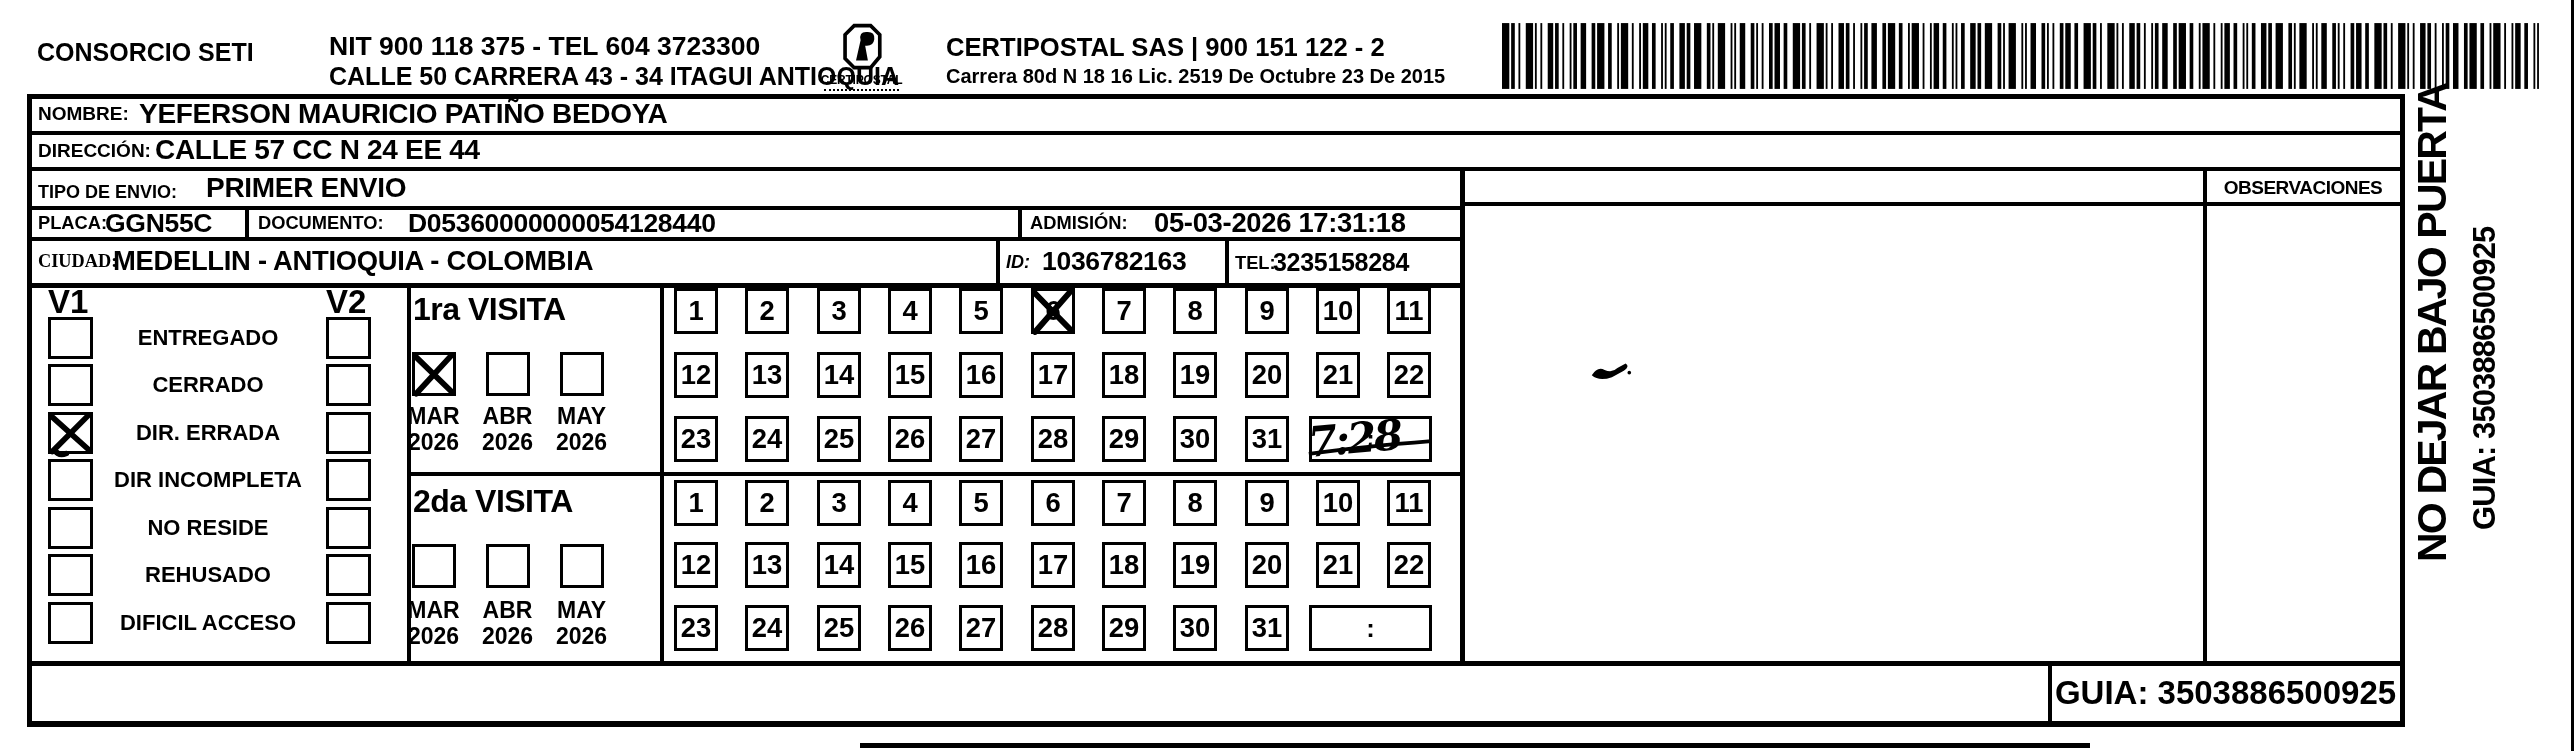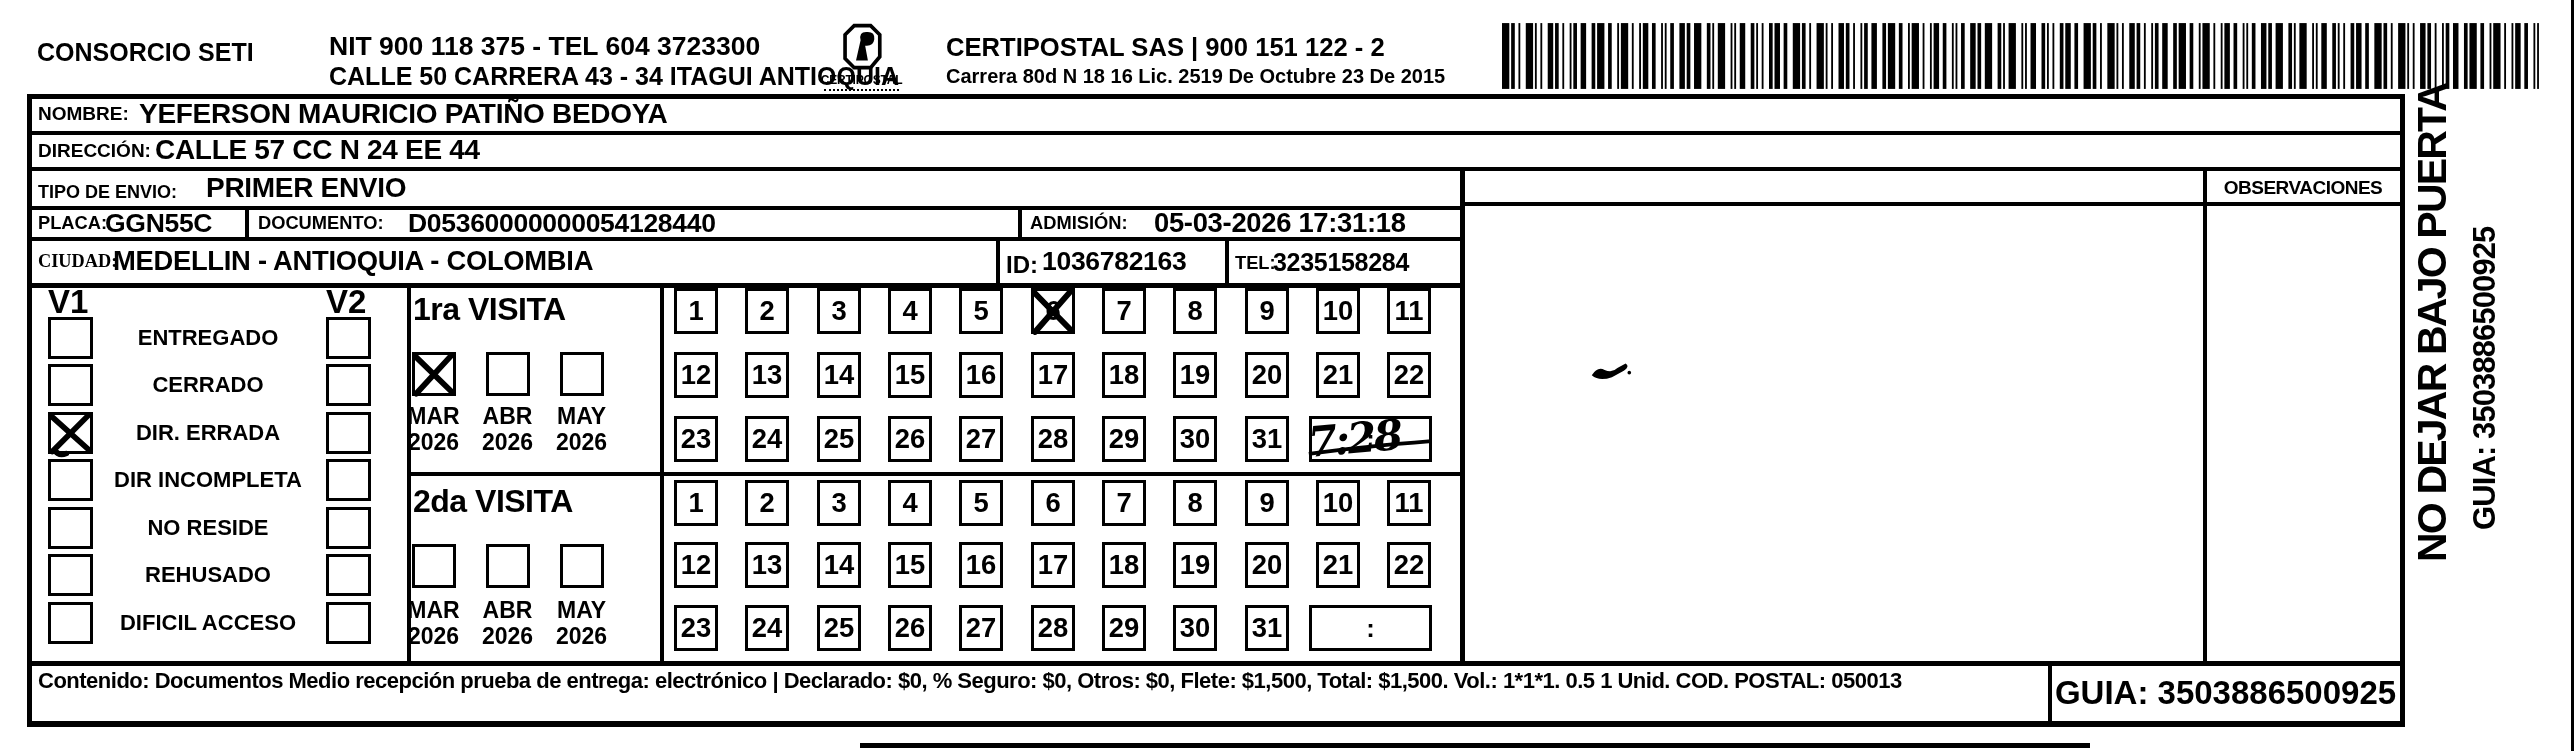--- a/index.html
+++ b/index.html
@@ -222,36 +222,35 @@
 
   <div class="t lbl" style="left:38px;top:214px;font-size:18.3px;">PLACA:</div>
   <div class="t val" style="left:105px;top:210px;font-size:26.5px;">GGN55C</div>
   <div class="t lbl" style="left:258px;top:214px;font-size:18.3px;">DOCUMENTO:</div>
   <div class="t val" style="left:408px;top:210px;font-size:26.5px;">D05360000000054128440</div>
   <div class="t lbl" style="left:1030px;top:214px;font-size:18.3px;">ADMISIÓN:</div>
   <div class="t val" style="left:1154px;top:209px;font-size:27.4px;">05-03-2026 17:31:18</div>
 
   <div class="t lbl" style="left:38px;top:252px;font-size:18.3px;font-family:Liberation Serif, serif;">CIUDAD:</div>
   <div class="t val" style="left:113px;top:247px;font-size:27.4px;">MEDELLIN - ANTIOQUIA - COLOMBIA</div>
-  <div class="t lbl" style="left:1006px;top:253px;font-size:24px;">ID:</div>
+  <div class="t lbl" style="left:1006px;top:253px;font-size:18px;font-style:italic;">ID:</div>
   <div class="t val" style="left:1042px;top:248px;font-size:26.5px;">1036782163</div>
   <div class="t lbl" style="left:1235px;top:254px;font-size:18.3px;">TEL:</div>
   <div class="t val" style="left:1273px;top:250px;font-size:25px;">3235158284</div>
 
   <div class="t lbl center" style="left:2205px;top:178px;width:196px;font-size:19px;letter-spacing:-0.5px;">OBSERVACIONES</div>
 
   <svg class="t" style="left:1589px;top:358px;" width="44" height="25.6" viewBox="0 0 48 28">
     <path d="M3 19 Q9 9 17 13 T31 11 L40 6 Q45 9 38 14 L25 21 Q11 26 3 19 Z" fill="#000"></path>
     <circle cx="44" cy="16" r="2" fill="#000"></circle>
   </svg>
 
   <div class="t lbl" style="left:48px;top:285px;font-size:33px;">V1</div>
   <div class="t lbl" style="left:326px;top:285px;font-size:33px;">V2</div>
 
-  <div class="t lbl" style="left:38px;top:670px;font-size:22px;letter-spacing:-0.5px;">Contenido: Documentos Medio recepción prueba de entrega: electrónico | Declarado: $0, % Seguro: $0, Otros: $0, Flete: $1,500, Total: $1,500. Vol.: 1*1*1. 0.5  1 Unid. COD. POSTAL: 050013</div>
   <div class="t lbl center" style="left:2052px;top:676px;width:347px;font-size:33px;">GUIA: 3503886500925</div>
 
   <div class="vert lbl" style="left:2412px;top:108px;height:454px;font-size:41px;letter-spacing:-1.8px;">NO DEJAR BAJO PUERTA</div>
   <div class="vert" style="left:2469px;top:146px;height:384px;font-size:31px;font-weight:700;letter-spacing:-0.9px;">GUIA: 3503886500925</div>
 
 <div class="cb" style="left:48px;top:317px;width:45px;height:42px"></div>
     <div class="opt-label" style="left:93px;top:327px;width:230px;">ENTREGADO</div>
     <div class="cb" style="left:326px;top:317px;width:45px;height:42px"></div>
     <div class="cb" style="left:48px;top:364px;width:45px;height:42px"></div>
     <div class="opt-label" style="left:93px;top:374px;width:230px;">CERRADO</div>

